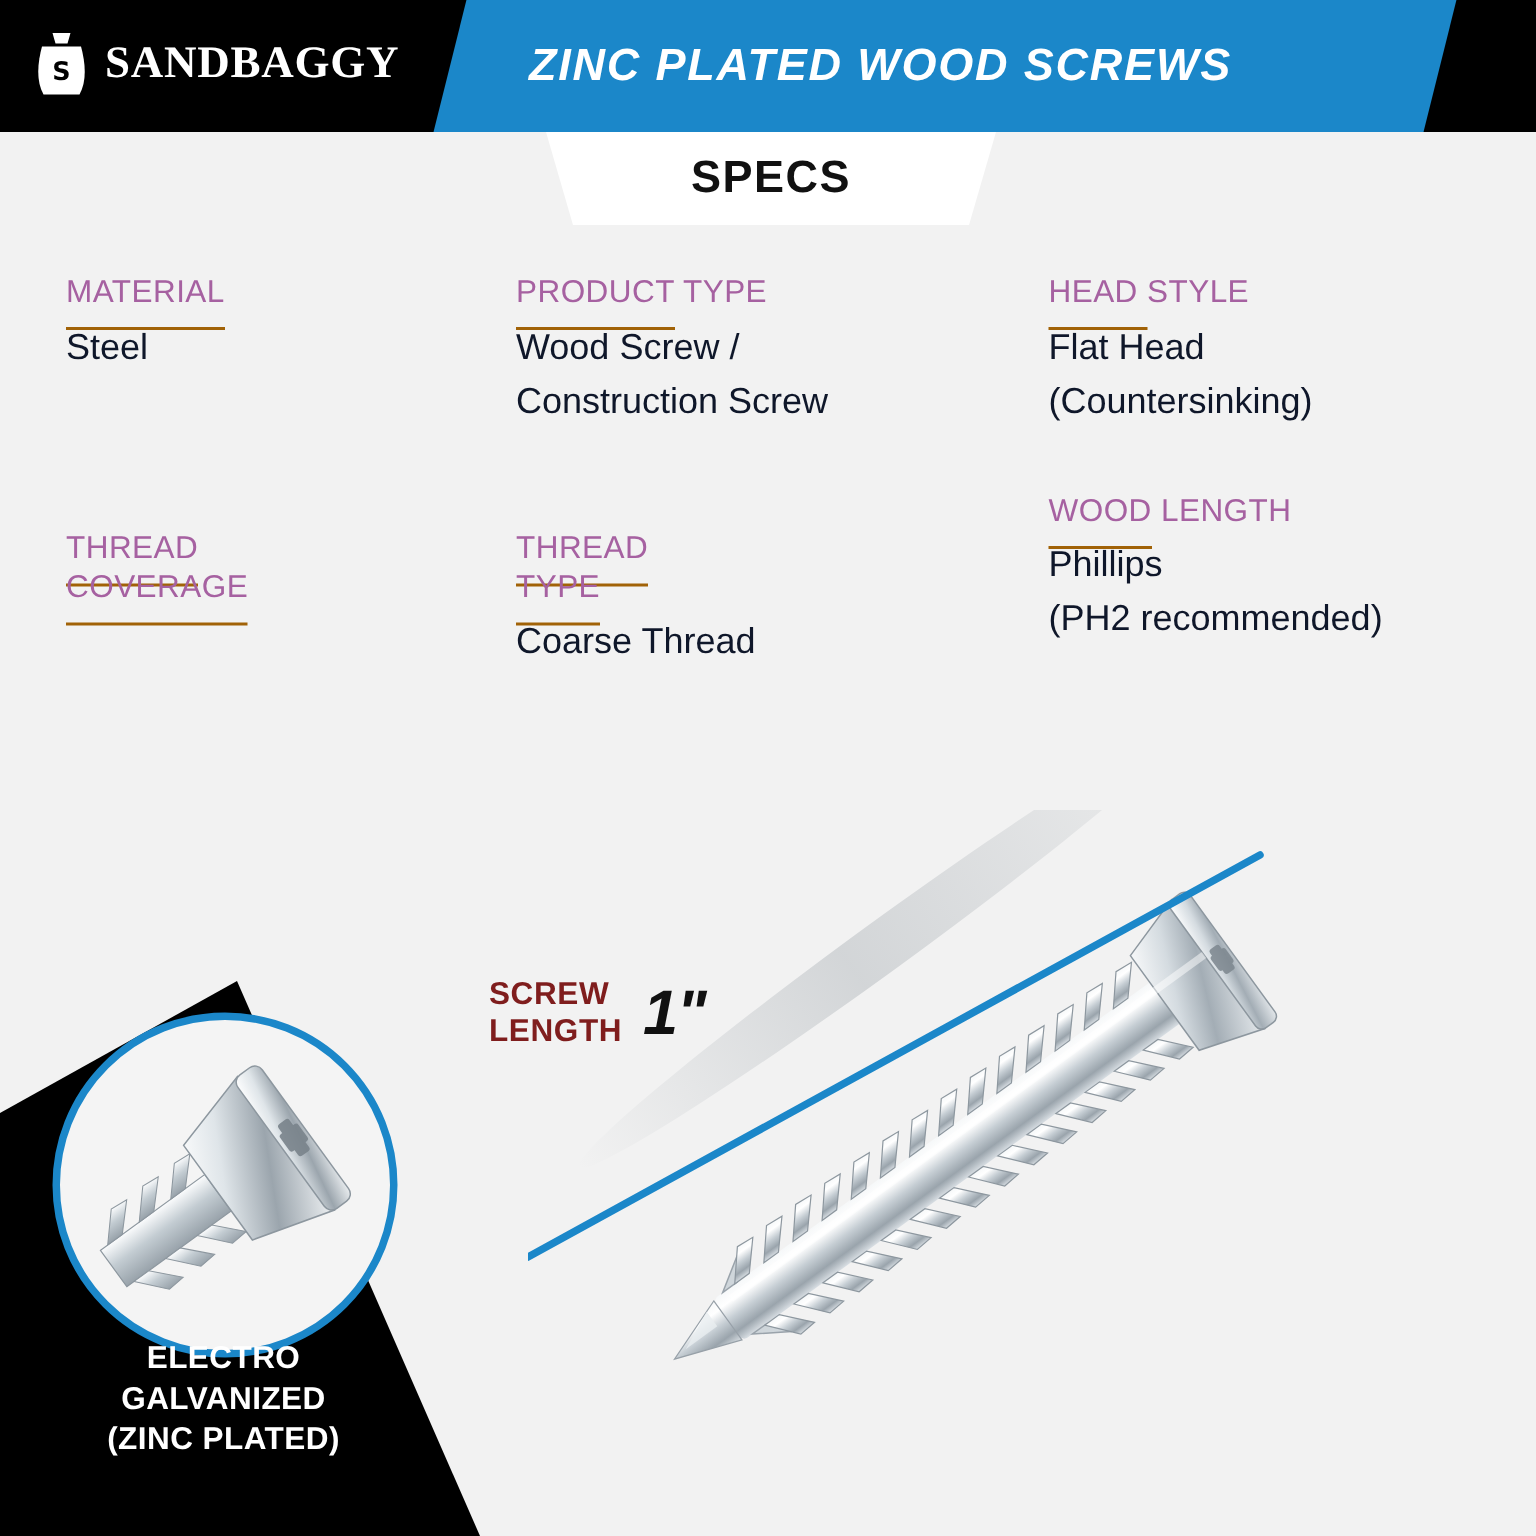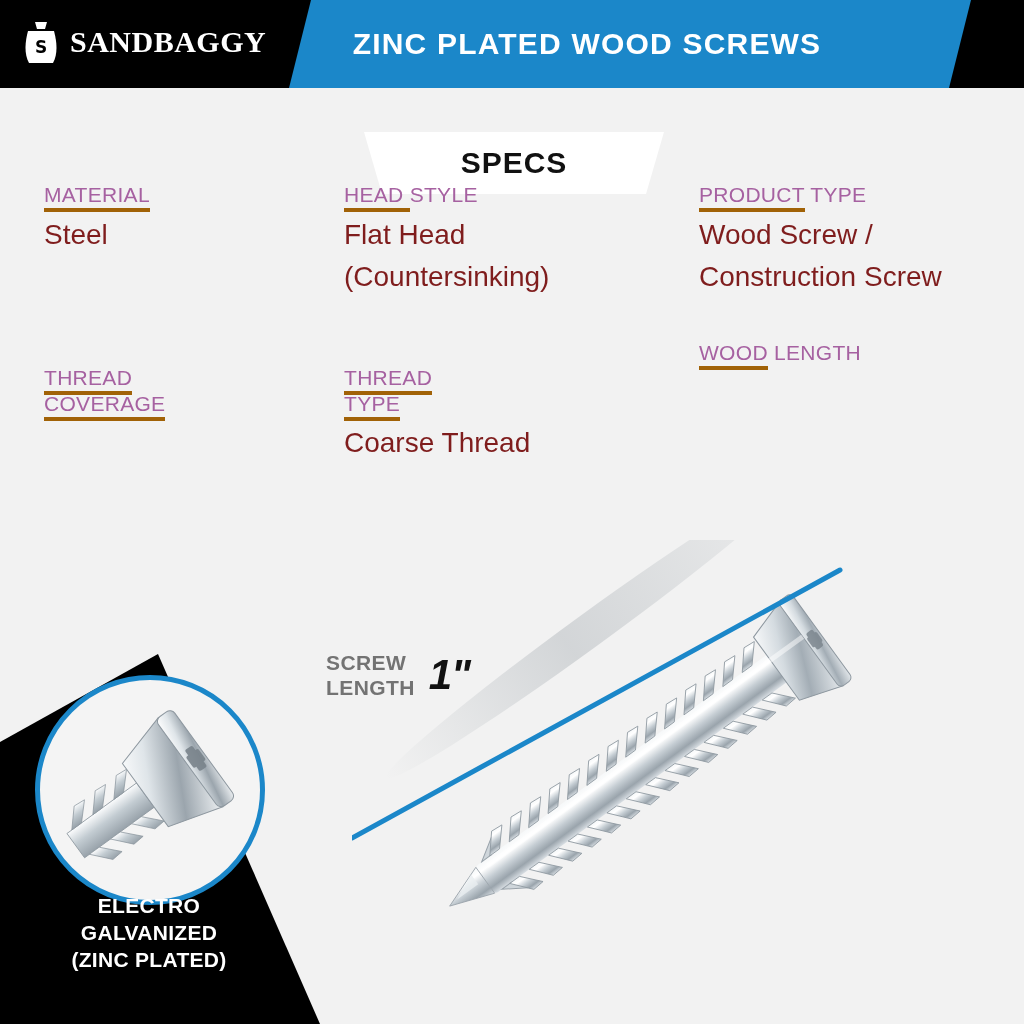--- a/index.html
+++ b/index.html
@@ -55,34 +55,35 @@
     letter-spacing: 0.5px;
   }
   .header-title {
     position: absolute;
     left: 0; top: 0;
     width: 1024px; height: 88px;
     display: flex; align-items: center; justify-content: center;
     padding-left: 150px;
     color: #fff;
     font-family: "Liberation Sans", sans-serif;
+    font-style: italic;
     font-weight: 700;
     font-size: 30px;
     letter-spacing: 1.2px;
     pointer-events: none;
   }
 
   
   .specs-tab {
     position: absolute;
     top: 88px; left: 364px;
     width: 300px; height: 62px;
     background: #fff;
     clip-path: polygon(0 0, 100% 0, 94% 100%, 6% 100%);
-    display: flex; align-items: center; justify-content: center; margin-top: 44px;
+    display: flex; align-items: center; justify-content: center;
   }
   .specs-tab span {
     font-size: 30px;
     font-weight: 700;
     color: #111;
     letter-spacing: 1px;
   }
 
   
   .spec-grid {
@@ -95,26 +96,26 @@
   }
   .spec-item { }
   .spec-label {
     font-size: 21px;
     color: #a661a1;
     letter-spacing: 0.3px;
     line-height: 1.22;
     margin-bottom: 6px;
   }
   .spec-label .ul {
-    border-bottom: 4px solid #a16207;
-    padding-bottom: 2px;
+    border-bottom: 2px solid #a16207;
+    padding-bottom: 12px;
   }
   .spec-value {
-    font-size: 28px;
-    color: #7f1d1d;
+    font-size: 24px;
+    color: #0f172a;
     line-height: 1.5;
   }
 
   
   .wedge {
     position: absolute;
     left: 0; bottom: 0;
     width: 320px; height: 370px;
     background: #000;
     clip-path: polygon(0 88px, 158px 0, 320px 370px, 0 370px);
@@ -142,21 +143,21 @@
     letter-spacing: 0.3px;
   }
 
   
   .screw-length {
     position: absolute;
     left: 326px; top: 650px;
     display: flex; align-items: center; gap: 14px;
   }
   .sl-text {
-    color: #737373;
+    color: #7f1d1d;
     font-size: 21px;
     font-weight: 700;
     line-height: 1.2;
     letter-spacing: 0.4px;
   }
   .sl-value {
     color: #111;
     font-size: 42px;
     font-weight: 700;
     font-style: italic;
@@ -207,32 +208,32 @@
 
     <div class="spec-item">
       <div class="spec-label">
         <span class="ul">MATERIAL</span><span></span>
       </div>
       <div class="spec-value" style="white-space:pre-line">Steel</div>
     </div>
 
     <div class="spec-item">
       <div class="spec-label">
+        <span class="ul">PRODUCT</span><span> TYPE</span>
+      </div>
+      <div class="spec-value" style="white-space:pre-line">Wood Screw /
+Construction Screw</div>
+    </div>
+
+    <div class="spec-item">
+      <div class="spec-label">
         <span class="ul">HEAD </span><span>STYLE</span>
       </div>
       <div class="spec-value" style="white-space:pre-line">Flat Head
 (Countersinking)</div>
-    </div>
-
-    <div class="spec-item">
-      <div class="spec-label">
-        <span class="ul">PRODUCT</span><span> TYPE</span>
-      </div>
-      <div class="spec-value" style="white-space:pre-line">Wood Screw /
-Construction Screw</div>
     </div>
 
     <div class="spec-item">
       <div class="spec-label" style="white-space:pre-line">
         <span class="ul">THREAD
 COVERAGE</span><span></span>
       </div>
     </div>
 
     <div class="spec-item">
@@ -240,20 +241,22 @@
         <span class="ul">THREAD
 TYPE</span><span></span>
       </div>
       <div class="spec-value" style="white-space:pre-line">Coarse Thread</div>
     </div>
 
     <div class="spec-item">
       <div class="spec-label">
         <span class="ul">WOOD</span><span> LENGTH</span>
       </div>
+      <div class="spec-value" style="white-space:pre-line">Phillips
+(PH2 recommended)</div>
     </div>
 
   </div>
 
   <div class="wedge"></div>
 
   <div class="screw-art">
     <svg width="620" height="400" viewBox="0 0 620 400">
       <defs>
         <linearGradient id="zincShaft" x1="0" y1="0" x2="0" y2="1">

